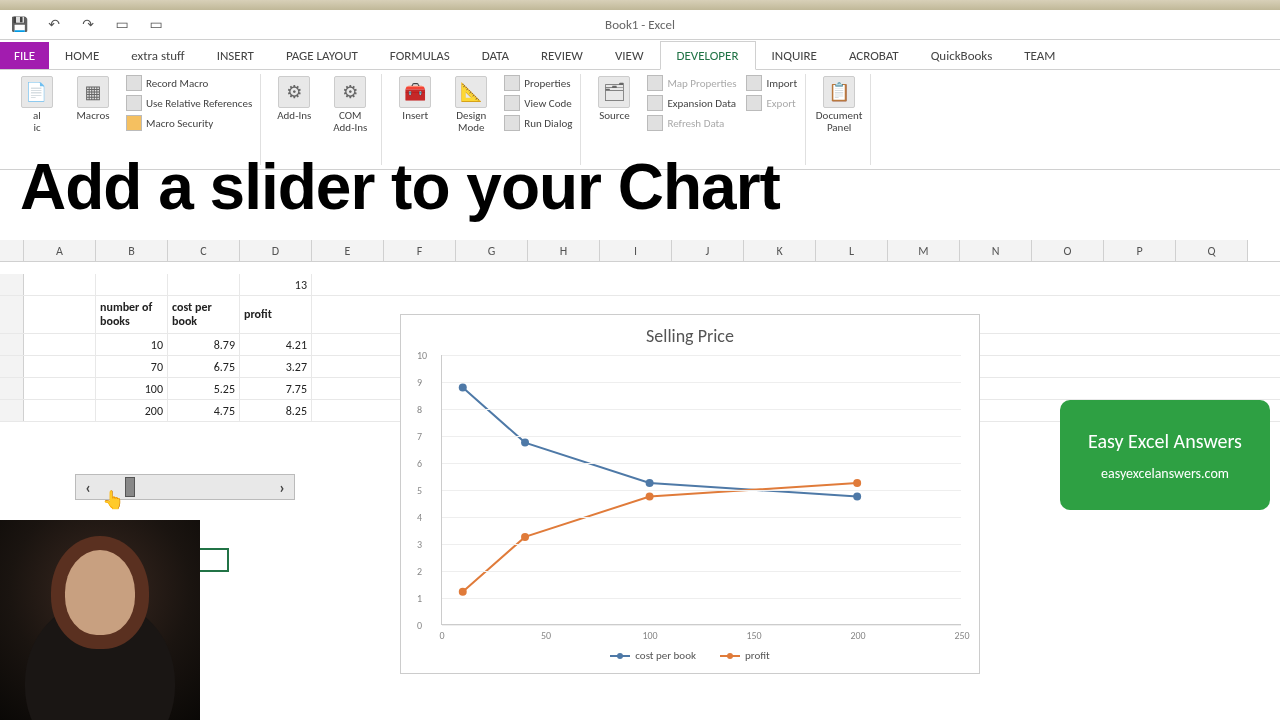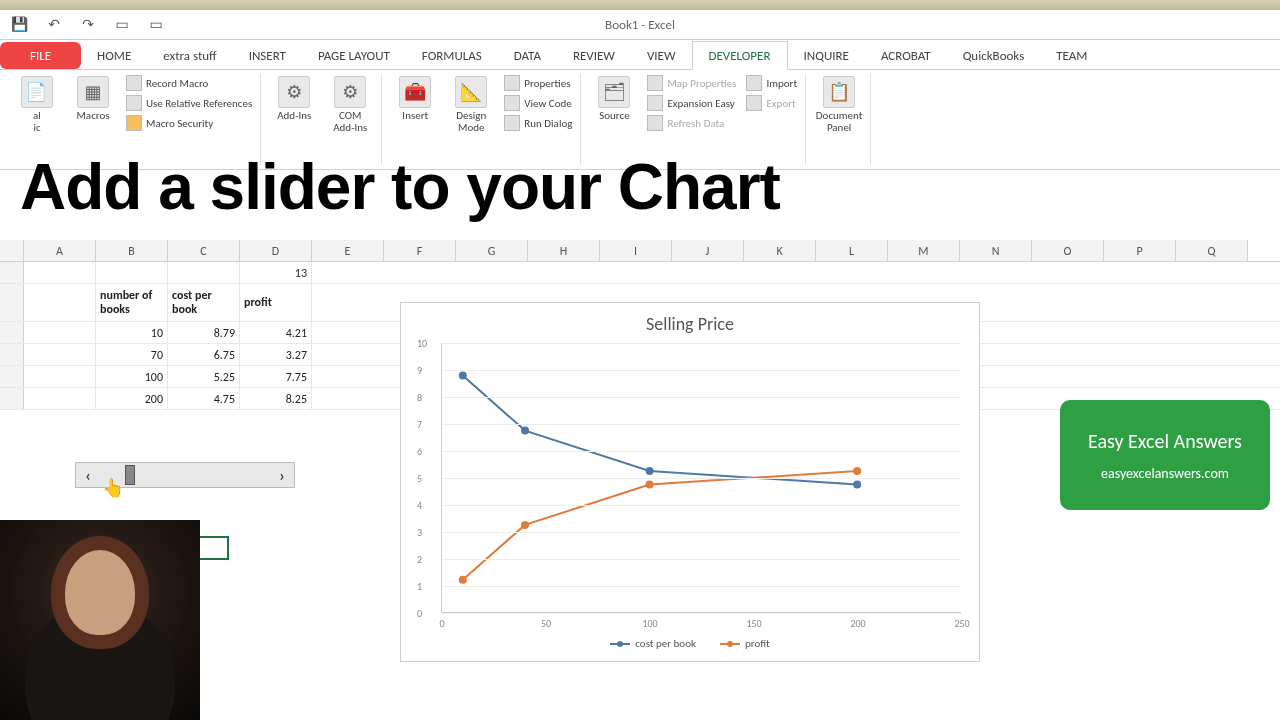--- a/index.html
+++ b/index.html
@@ -5,42 +5,42 @@
 * { box-sizing: border-box; margin: 0; padding: 0; font-family: 'Segoe UI', Calibri, Arial, sans-serif; }
 body { background: #fff; width: 1280px; height: 720px; overflow: hidden; position: relative; }
 
 .taskbar { height: 10px; background: linear-gradient(#d8d0b8, #c0b898); }
 
 .qat { height: 30px; background: #fff; border-bottom: 1px solid #d0d0d0; display: flex; align-items: center; padding: 0 8px; gap: 10px; position: relative; }
 .qat-btn { width: 24px; height: 24px; display: flex; align-items: center; justify-content: center; color: #555; font-size: 14px; cursor: pointer; }
 .title-center { position: absolute; left: 50%; transform: translateX(-50%); color: #666; font-size: 13px; }
 
 .tabs { height: 30px; background: #fff; display: flex; align-items: flex-end; padding-left: 0; border-bottom: 1px solid #d0d0d0; }
-.filetab { background: #ef4444; color: #fff; padding: 6px 30px; font-size: 13px; text-transform: uppercase; border-radius: 6px; }
+.filetab { background: #a21caf; color: #fff; padding: 6px 14px; font-size: 13px; text-transform: uppercase; }
 .tab { padding: 6px 16px; font-size: 13px; color: #444; cursor: pointer; text-transform: uppercase; }
 .tab.active { border: 1px solid #d0d0d0; border-bottom: 1px solid #fff; background: #fff; color: #217346; position: relative; top: 1px; }
 
 .ribbon { height: 100px; background: #fff; border-bottom: 1px solid #d0d0d0; display: flex; padding: 4px 6px; gap: 2px; overflow: hidden; }
 .group { display: flex; flex-direction: column; align-items: center; padding: 0 6px; border-right: 1px solid #e0e0e0; font-size: 11px; color: #444; }
 .group-content { display: flex; gap: 6px; flex: 1; align-items: flex-start; }
 .bigbtn { display: flex; flex-direction: column; align-items: center; width: 50px; cursor: pointer; padding: 2px; }
 .bigbtn .ic { width: 32px; height: 32px; background: #e8e8e8; border: 1px solid #ccc; border-radius: 2px; margin-bottom: 2px; display: flex; align-items: center; justify-content: center; font-size: 18px; color: #666; }
 .bigbtn span { font-size: 11px; text-align: center; line-height: 1.1; }
 .small-list { display: flex; flex-direction: column; gap: 2px; }
 .smallbtn { display: flex; align-items: center; gap: 4px; font-size: 11px; color: #444; cursor: pointer; padding: 1px 2px; white-space: nowrap; text-align: center; }
 .smallbtn .si { width: 16px; height: 16px; background: #e0e0e0; border: 1px solid #bbb; display: inline-block; }
 
 .overlay-title { position: absolute; top: 150px; left: 20px; font-size: 64px; font-weight: 900; color: #000; font-family: Arial, sans-serif; letter-spacing: -1px; z-index: 50; }
 
 .sheet { position: absolute; top: 240px; left: 0; right: 0; bottom: 0; background: #fff; }
 .col-headers { display: flex; height: 22px; border-bottom: 1px solid #d0d0d0; }
 .rowh, .ch { background: #f3f3f3; border-right: 1px solid #d0d0d0; display: flex; align-items: center; justify-content: center; font-size: 12px; color: #555; }
 .rowh { width: 24px; }
 .ch { width: 72px; }
-.cells { position: relative; }
+.cells { position: relative; margin-top: 12px; }
 .cellrow { display: flex; height: 22px; border-bottom: 1px solid #e8e8e8; }
 .cell { width: 72px; border-right: 1px solid #e8e8e8; font-size: 12px; color: #222; padding: 2px 4px; display: flex; align-items: center; }
 .cell.r { justify-content: flex-end; }
 .cell.hdr { font-weight: 600; line-height: 1.1; flex-direction: column; align-items: flex-start; justify-content: center; }
 
 .slider-ctrl { position: absolute; top: 200px; left: 75px; width: 220px; height: 26px; background: #e8e8e8; border: 1px solid #bbb; display: flex; align-items: center; }
 .slider-ctrl .arr { width: 24px; height: 100%; display: flex; align-items: center; justify-content: center; font-weight: bold; color: #444; cursor: pointer; }
 .slider-ctrl .track { flex: 1; height: 100%; position: relative; }
 .slider-ctrl .thumb { position: absolute; left: 25px; top: 2px; width: 10px; height: 20px; background: #888; border: 1px solid #555; cursor: pointer; }
 .cursor-hand { position: absolute; top: 215px; left: 102px; font-size: 18px; z-index: 10; pointer-events: none; }
@@ -168,21 +168,21 @@
           <div class="ic">🗂</div>
           <span>Source</span>
         </div>
       <div class="small-list">
         <div class="smallbtn" style="color:#aaa">
             <span class="si"></span>
             <span>Map Properties</span>
           </div>
         <div class="smallbtn">
             <span class="si"></span>
-            <span>Expansion Easy</span>
+            <span>Expansion Data</span>
           </div>
         <div class="smallbtn" style="color:#aaa">
             <span class="si"></span>
             <span>Refresh Data</span>
           </div>
       </div>
       <div class="small-list">
         <div class="smallbtn">
             <span class="si"></span>
             <span>Import</span>

